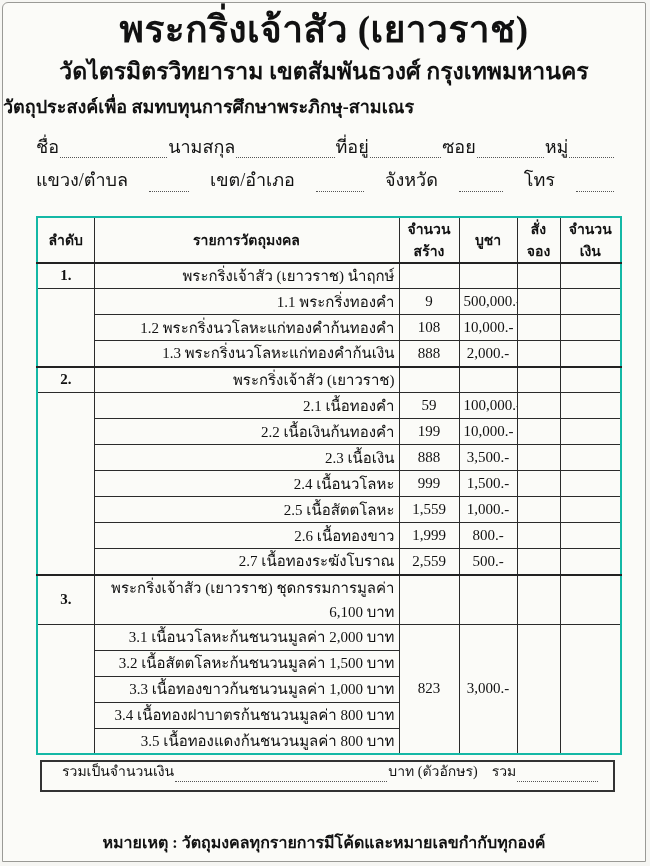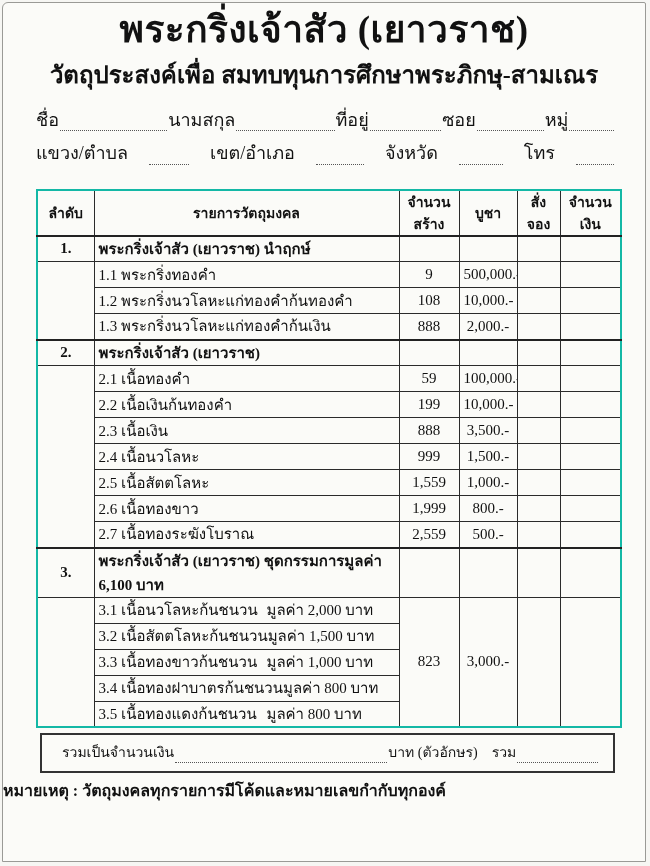--- a/index.html
+++ b/index.html
@@ -28,22 +28,22 @@
   .top-center{font-size:15px;font-weight:bold;transform:translateX(-14px);}
   .doc-title{
     text-align:center;margin-top:6px;
     font-size:37px;font-weight:bold;line-height:1.15;letter-spacing:.5px;
   }
   .doc-subtitle{
     text-align:center;margin-top:1px;
     font-size:23px;font-weight:bold;
   }
   .doc-purpose{
-    text-align:center;margin-top:3px;
-    font-size:24px;font-weight:bold;
+    margin-top:3px;
+    font-size:18px;font-weight:bold;
   }
   .field-line{
     display:flex;align-items:flex-end;
     margin:15px 30px 0 33px;
     font-size:18px;line-height:1.25;
     white-space:nowrap;
   }
   .field-line.second{margin-top:11px;gap:20px;}
   .dots{
     border-bottom:1.5px dotted #555;
@@ -72,49 +72,51 @@
     border-bottom:2px solid #222;
     height:27px;
   }
   .col-no{width:57px;}
   .col-item{width:305px;}
   .col-qty{width:60px;}
   .col-price{width:58px;}
   .col-order{width:43px;}
   .col-amount{width:61px;}
   td.no-cell{text-align:center;font-weight:bold;}
-  td.item-cell{padding-left:12px;}
-  td.section-title{font-weight:bold;padding-left:12px;}
+  td.item-cell{padding-left:12px;text-align:right;}
+  td.section-title{font-weight:normal;padding-left:12px;text-align:right;}
   tr.section-row td{border-top:2px solid #222;}
   td.num{text-align:center;}
   .item-name{display:inline-block;min-width:168px;}
   .total-box{
     margin:5px 0 0 37px;
-    width:575px;height:40px;
+    width:575px;height:32px;
     border:2px solid #333;
     box-sizing:border-box;
     display:flex;align-items:flex-end;
     padding:0 14px 8px 20px;
     font-size:14px;
     white-space:nowrap;
   }
   .total-box .dots{height:13px;}
   .total-box .dots.sum-dots{flex-grow:.38;}
   .note-line{
-    margin-top:5px;
+    text-align:center;
+    margin-top:38px;
     font-size:16px;font-weight:bold;
   }
 </style>
 </head>
 <body>
 
 <div class="page">
 
 
   <div class="doc-title">พระกริ่งเจ้าสัว (เยาวราช)</div>
+  <div class="doc-subtitle">วัดไตรมิตรวิทยาราม เขตสัมพันธวงศ์ กรุงเทพมหานคร</div>
   <div class="doc-purpose">วัตถุประสงค์เพื่อ สมทบทุนการศึกษาพระภิกษุ-สามเณร</div>
 
   <div class="field-line">
       <span>ชื่อ</span>
       <span class="dots" style="flex-grow: 2.4;"></span>
       <span>นามสกุล</span>
       <span class="dots" style="flex-grow: 2.2;"></span>
       <span>ที่อยู่</span>
       <span class="dots" style="flex-grow: 1.6;"></span>
       <span>ซอย</span>

